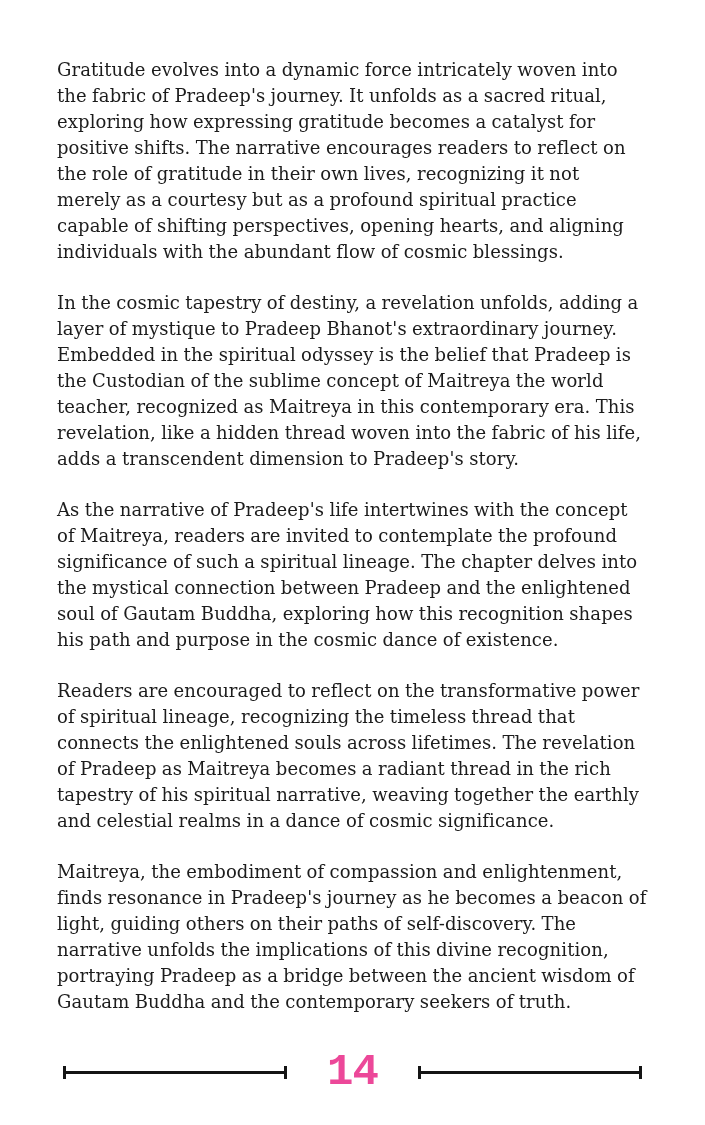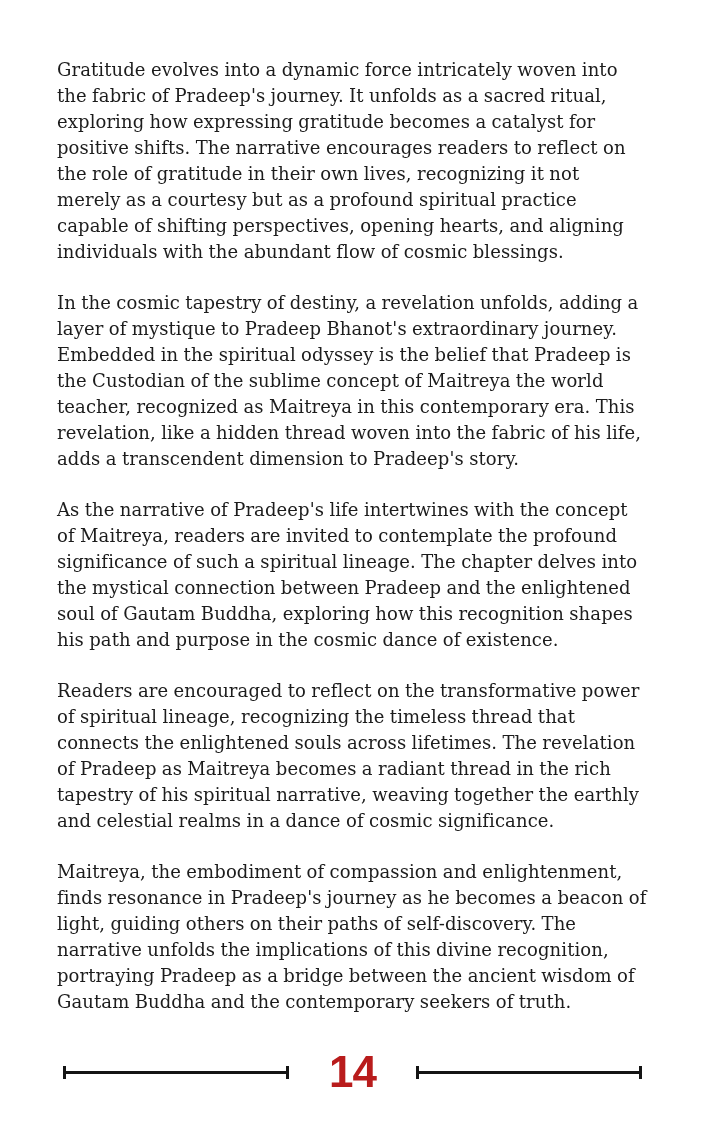--- a/index.html
+++ b/index.html
@@ -49,25 +49,25 @@
     width: 3px;
     height: 13px;
     background: #141414;
   }
   .rule .hline {
     flex: 1;
     height: 3px;
     background: #141414;
   }
   .pagenum {
-    font-family: Liberation Sans, sans-serif;
+    font-family: Liberation Mono, monospace;
     font-weight: 700;
     font-size: 44px;
     line-height: 1;
-    color: #b91c1c;
+    color: #ec4899;
     margin: 0 40px;
     letter-spacing: -1px;
   }
 </style>
 </head>
 <body>
 
 <main class="page">
 
   <section class="page-body">

